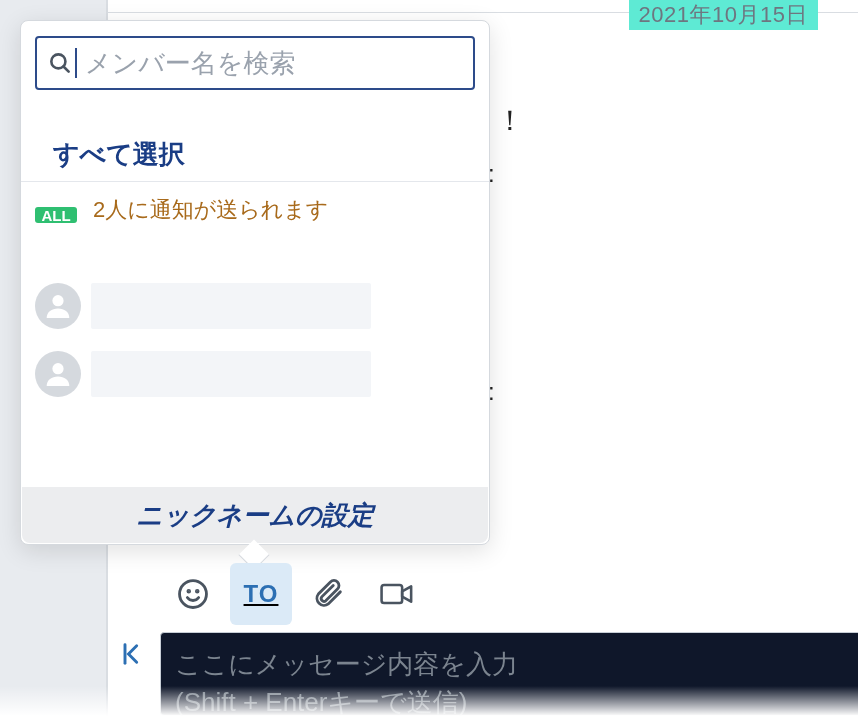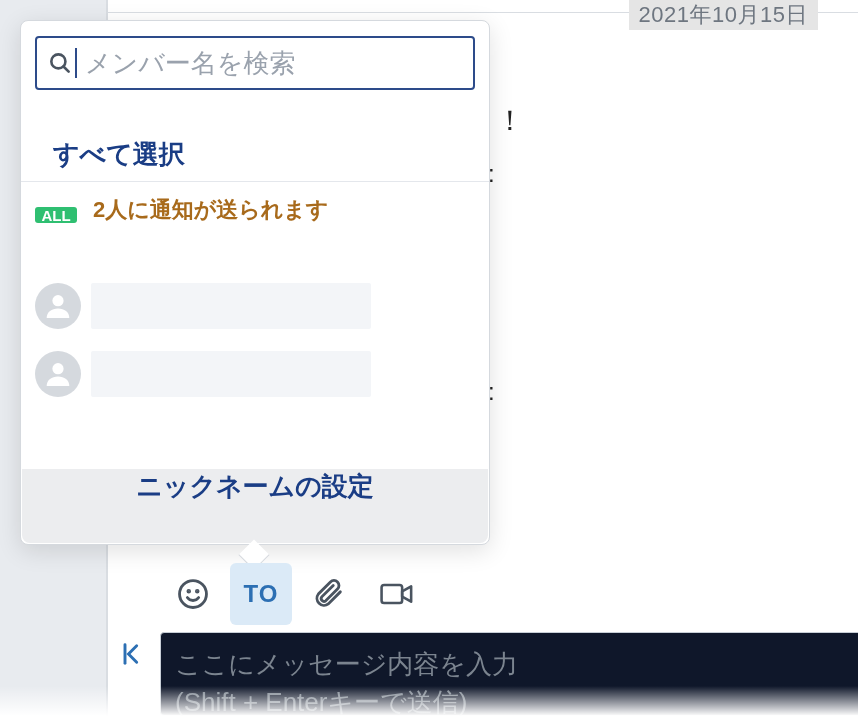--- a/index.html
+++ b/index.html
@@ -2,55 +2,55 @@
 <html><head>
 <meta charset="utf-8">
 <style>
   * { box-sizing: border-box; margin: 0; padding: 0; }
   html, body { width: 858px; height: 716px; overflow: hidden; font-family: -apple-system, "Hiragino Sans", "Hiragino Kaku Gothic ProN", Meiryo, sans-serif; background: #fff; }
   .left-rail { position: absolute; left: 0; top: 0; width: 106px; height: 716px; background: #e8ebef; }
   .vline { position: absolute; left: 106px; top: 0; width: 2px; height: 716px; background: #d9dde2; }
 
   .date-sep { position: absolute; left: 108px; right: 0; top: 0; height: 24px; }
   .date-sep .line { position: absolute; left: 0; right: 0; top: 12px; border-top: 1px solid #d9dde2; }
-  .date-sep .label { position: absolute; right: 40px; top: 0; background: #e5e5e5; padding: 0 10px; color: #6e7680; font-size: 22px; letter-spacing: 0.5px; }
+  .date-sep .label { position: absolute; right: 40px; top: 0; background: #5eead4; padding: 0 10px; color: #6e7680; font-size: 22px; letter-spacing: 0.5px; }
 
   .bg-text1 { position: absolute; left: 496px; top: 102px; font-size: 28px; color: #222; font-weight: 500; }
   .bg-colon1 { position: absolute; left: 488px; top: 160px; font-size: 24px; color: #222; }
   .bg-colon2 { position: absolute; left: 488px; top: 378px; font-size: 24px; color: #222; }
 
   .popover { position: absolute; left: 20px; top: 20px; width: 470px; height: 525px; background: #fff; border: 1px solid #d5d9de; border-radius: 8px; box-shadow: 0 6px 24px rgba(0,0,0,0.12); }
   .search-box { position: absolute; left: 14px; top: 15px; width: 440px; height: 54px; border: 2px solid #2d4b8a; border-radius: 4px; display: flex; align-items: center; padding: 8px 10px; }
   .search-box svg { flex: 0 0 auto; }
   .search-box input { flex: 1; border: none; outline: none; font-size: 26px; color: #333; padding-left: 6px; background: transparent; }
   .search-box input::placeholder { color: #9aa2ad; }
   .caret { width: 2px; height: 30px; background: #2d4b8a; margin-left: 2px; margin-right: 2px; }
 
   .select-all { position: absolute; left: 32px; top: 116px; font-size: 26px; font-weight: 700; color: #1a3d85; }
   .hr1 { position: absolute; left: 0; right: 0; top: 160px; border-top: 1px solid #e4e7ec; }
 
   .member-all { position: absolute; left: 14px; top: 172px; width: 440px; height: 66px; display: flex; align-items: flex-start; }
   .all-badge { width: 42px; height: 16px; background: #2fbf71; color: #fff; font-weight: 700; font-size: 15px; border-radius: 3px; display: flex; align-items: center; justify-content: center; margin-top: 14px; }
   .member-all .txt { margin-left: 16px; }
   .member-all .title { font-size: 26px; color: #222; font-weight: 500; }
-  .member-all .sub { font-size: 22px; color: #a86a1b; margin-top: 2px; font-weight: 700; }
+  .member-all .sub { font-size: 22px; color: #a86a1b; margin-top: 2px; font-weight: 400; }
 
   .member-row { position: absolute; left: 14px; width: 440px; height: 54px; display: flex; align-items: center; }
   .member-row.r1 { top: 258px; }
   .member-row.r2 { top: 326px; }
   .avatar { width: 46px; height: 46px; border-radius: 50%; background: #d5d9de; display: flex; align-items: center; justify-content: center; }
   .avatar svg { display: block; }
   .name-skel { width: 280px; height: 46px; background: #f3f5f8; border-radius: 2px; margin-left: 10px; }
 
-  .nickname-bar { position: absolute; left: 1px; right: 1px; bottom: 1px; height: 74px; background: #ecedef; display: flex; align-items: flex-start; justify-content: center; border-bottom-left-radius: 8px; border-bottom-right-radius: 8px; }
+  .nickname-bar { position: absolute; left: 1px; right: 1px; bottom: 1px; height: 56px; background: #ecedef; display: flex; align-items: center; justify-content: center; border-bottom-left-radius: 8px; border-bottom-right-radius: 8px; font-style: italic; }
   .nickname-bar span { font-size: 26px; font-weight: 700; color: #1a3d85; }
 
   .pointer { position: absolute; left: 243px; top: 544px; width: 22px; height: 22px; background: #fff; border-right: 1px solid #d5d9de; border-bottom: 1px solid #d5d9de; transform: rotate(45deg); }
 
-  .toolbar { position: absolute; left: 162px; top: 562px; height: 64px; display: flex; align-items: center; gap: 6px; }
+  .toolbar { position: absolute; left: 162px; top: 562px; height: 64px; display: flex; align-items: center; gap: 6px; text-decoration: underline; }
   .tool-btn { width: 62px; height: 62px; border-radius: 6px; display: flex; align-items: center; justify-content: center; color: #4a5460; }
   .tool-btn.active { background: #dbeaf7; color: #2c6fb3; }
   .tool-to { font-size: 24px; font-weight: 700; letter-spacing: 1px; }
 
   .collapse-chevron { position: absolute; left: 118px; top: 640px; color: #2c6fb3; }
 
   .input-area { position: absolute; left: 160px; top: 632px; width: 824px; height: 84px; border: 1px solid #c7ced6; border-radius: 4px; padding: 12px 14px; background: #0f172a; }
   .input-area .ph { font-size: 26px; color: #7b848f; line-height: 38px; }
   
   .fade { position: absolute; left: 0; right: 0; bottom: 0; height: 30px; background: linear-gradient(to bottom, rgba(255,255,255,0), #fff); pointer-events: none; }

